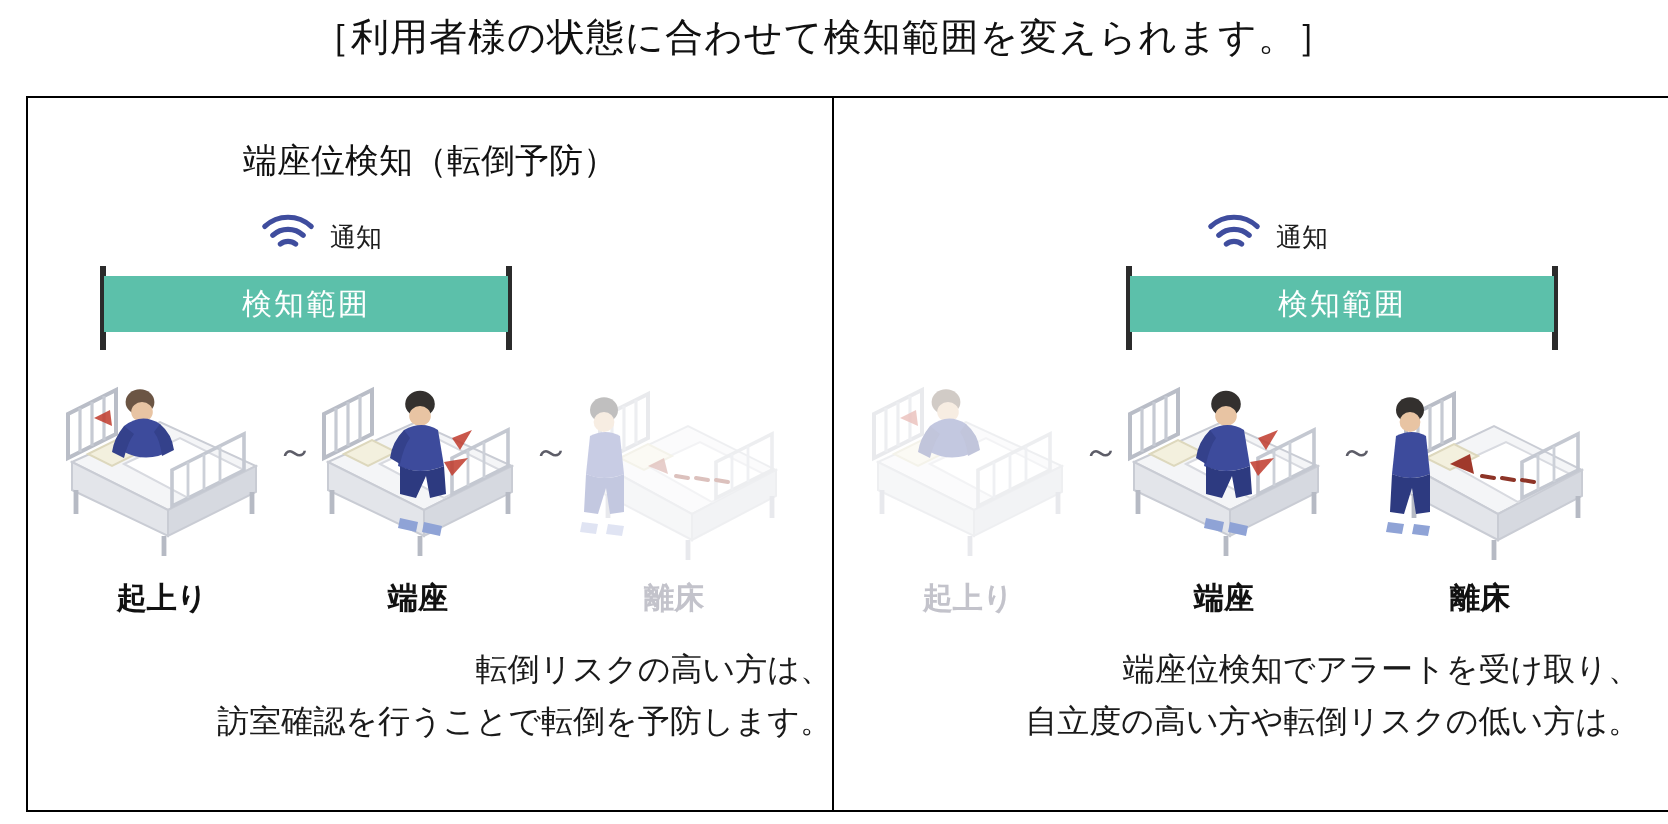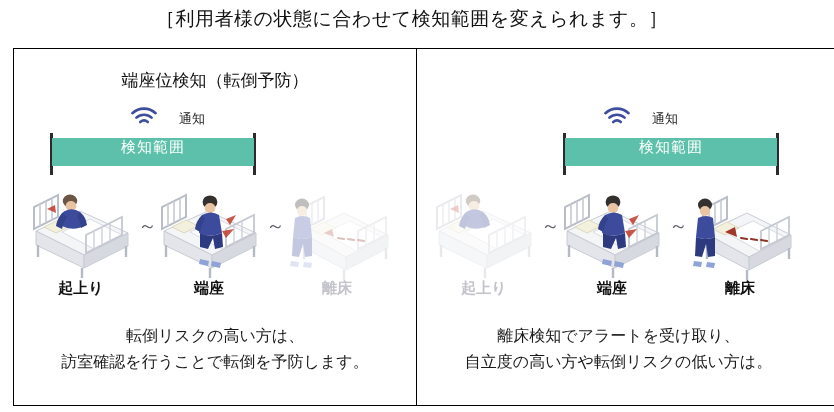--- a/index.html
+++ b/index.html
@@ -69,31 +69,30 @@
     align-items: center;
     gap: 7px;
   }
   #notify-left  { left: 116px; }
   #notify-right { left: 186px; }
   .wifi-icon { display: block; }
   .notify-label {
     font-size: 13px;
     color: #1d1d1d;
     white-space: nowrap;
-    margin-left: 14px;
   }
 
   
   .range-band {
     position: absolute;
     top: 89px;
     height: 28px;
     background: #5cc0aa;
     display: flex;
-    align-items: flex-start;
+    align-items: center;
     justify-content: center;
   }
   #range-left  { left: 38px;  width: 202px; }
   #range-right { left: 148px; width: 212px; }
   .range-label {
     font-size: 15px;
     color: #ffffff;
     letter-spacing: 1px;
     white-space: nowrap;
   }
@@ -134,21 +133,21 @@
     font-size: 19px;
     color: #5d5d68;
     font-family: "DejaVu Sans", sans-serif;
   }
   .tilde.t1 { left: 124px; }
   .tilde.t2 { left: 252px; }
 
   
   .state-labels {
     position: absolute;
-    top: 230px;
+    top: 241px;
     left: 0;
     width: 100%;
     height: 22px;
   }
   .state-label {
     position: absolute;
     top: 0;
     width: 118px;
     text-align: center;
     font-size: 15px;
@@ -160,21 +159,21 @@
   .state-label.s2 { left: 136px; }
   .state-label.s3 { left: 264px; }
   .state-label.dim { color: #c3c3cb; font-weight: bold; }
 
   
   .description {
     position: absolute;
     top: 274px;
     left: 0;
     width: 100%;
-    text-align: center;
+    text-align: right;
   }
   .desc-line {
     font-size: 16px;
     line-height: 26px;
     color: #1a1a1a;
     white-space: nowrap;
   }
 </style>
 </head>
 <body>
@@ -416,17 +415,17 @@
       </div>
     </div>
 
     <div class="state-labels">
       <span class="state-label s1 dim">起上り</span>
       <span class="state-label s2">端座</span>
       <span class="state-label s3">離床</span>
     </div>
 
     <div class="description">
-      <div class="desc-line">離床検知でアラートを受け取り、</div>
+      <div class="desc-line">端座位検知でアラートを受け取り、</div>
       <div class="desc-line">自立度の高い方や転倒リスクの低い方は。</div>
     </div>
   </div>
 </div>
 
 </body></html>

